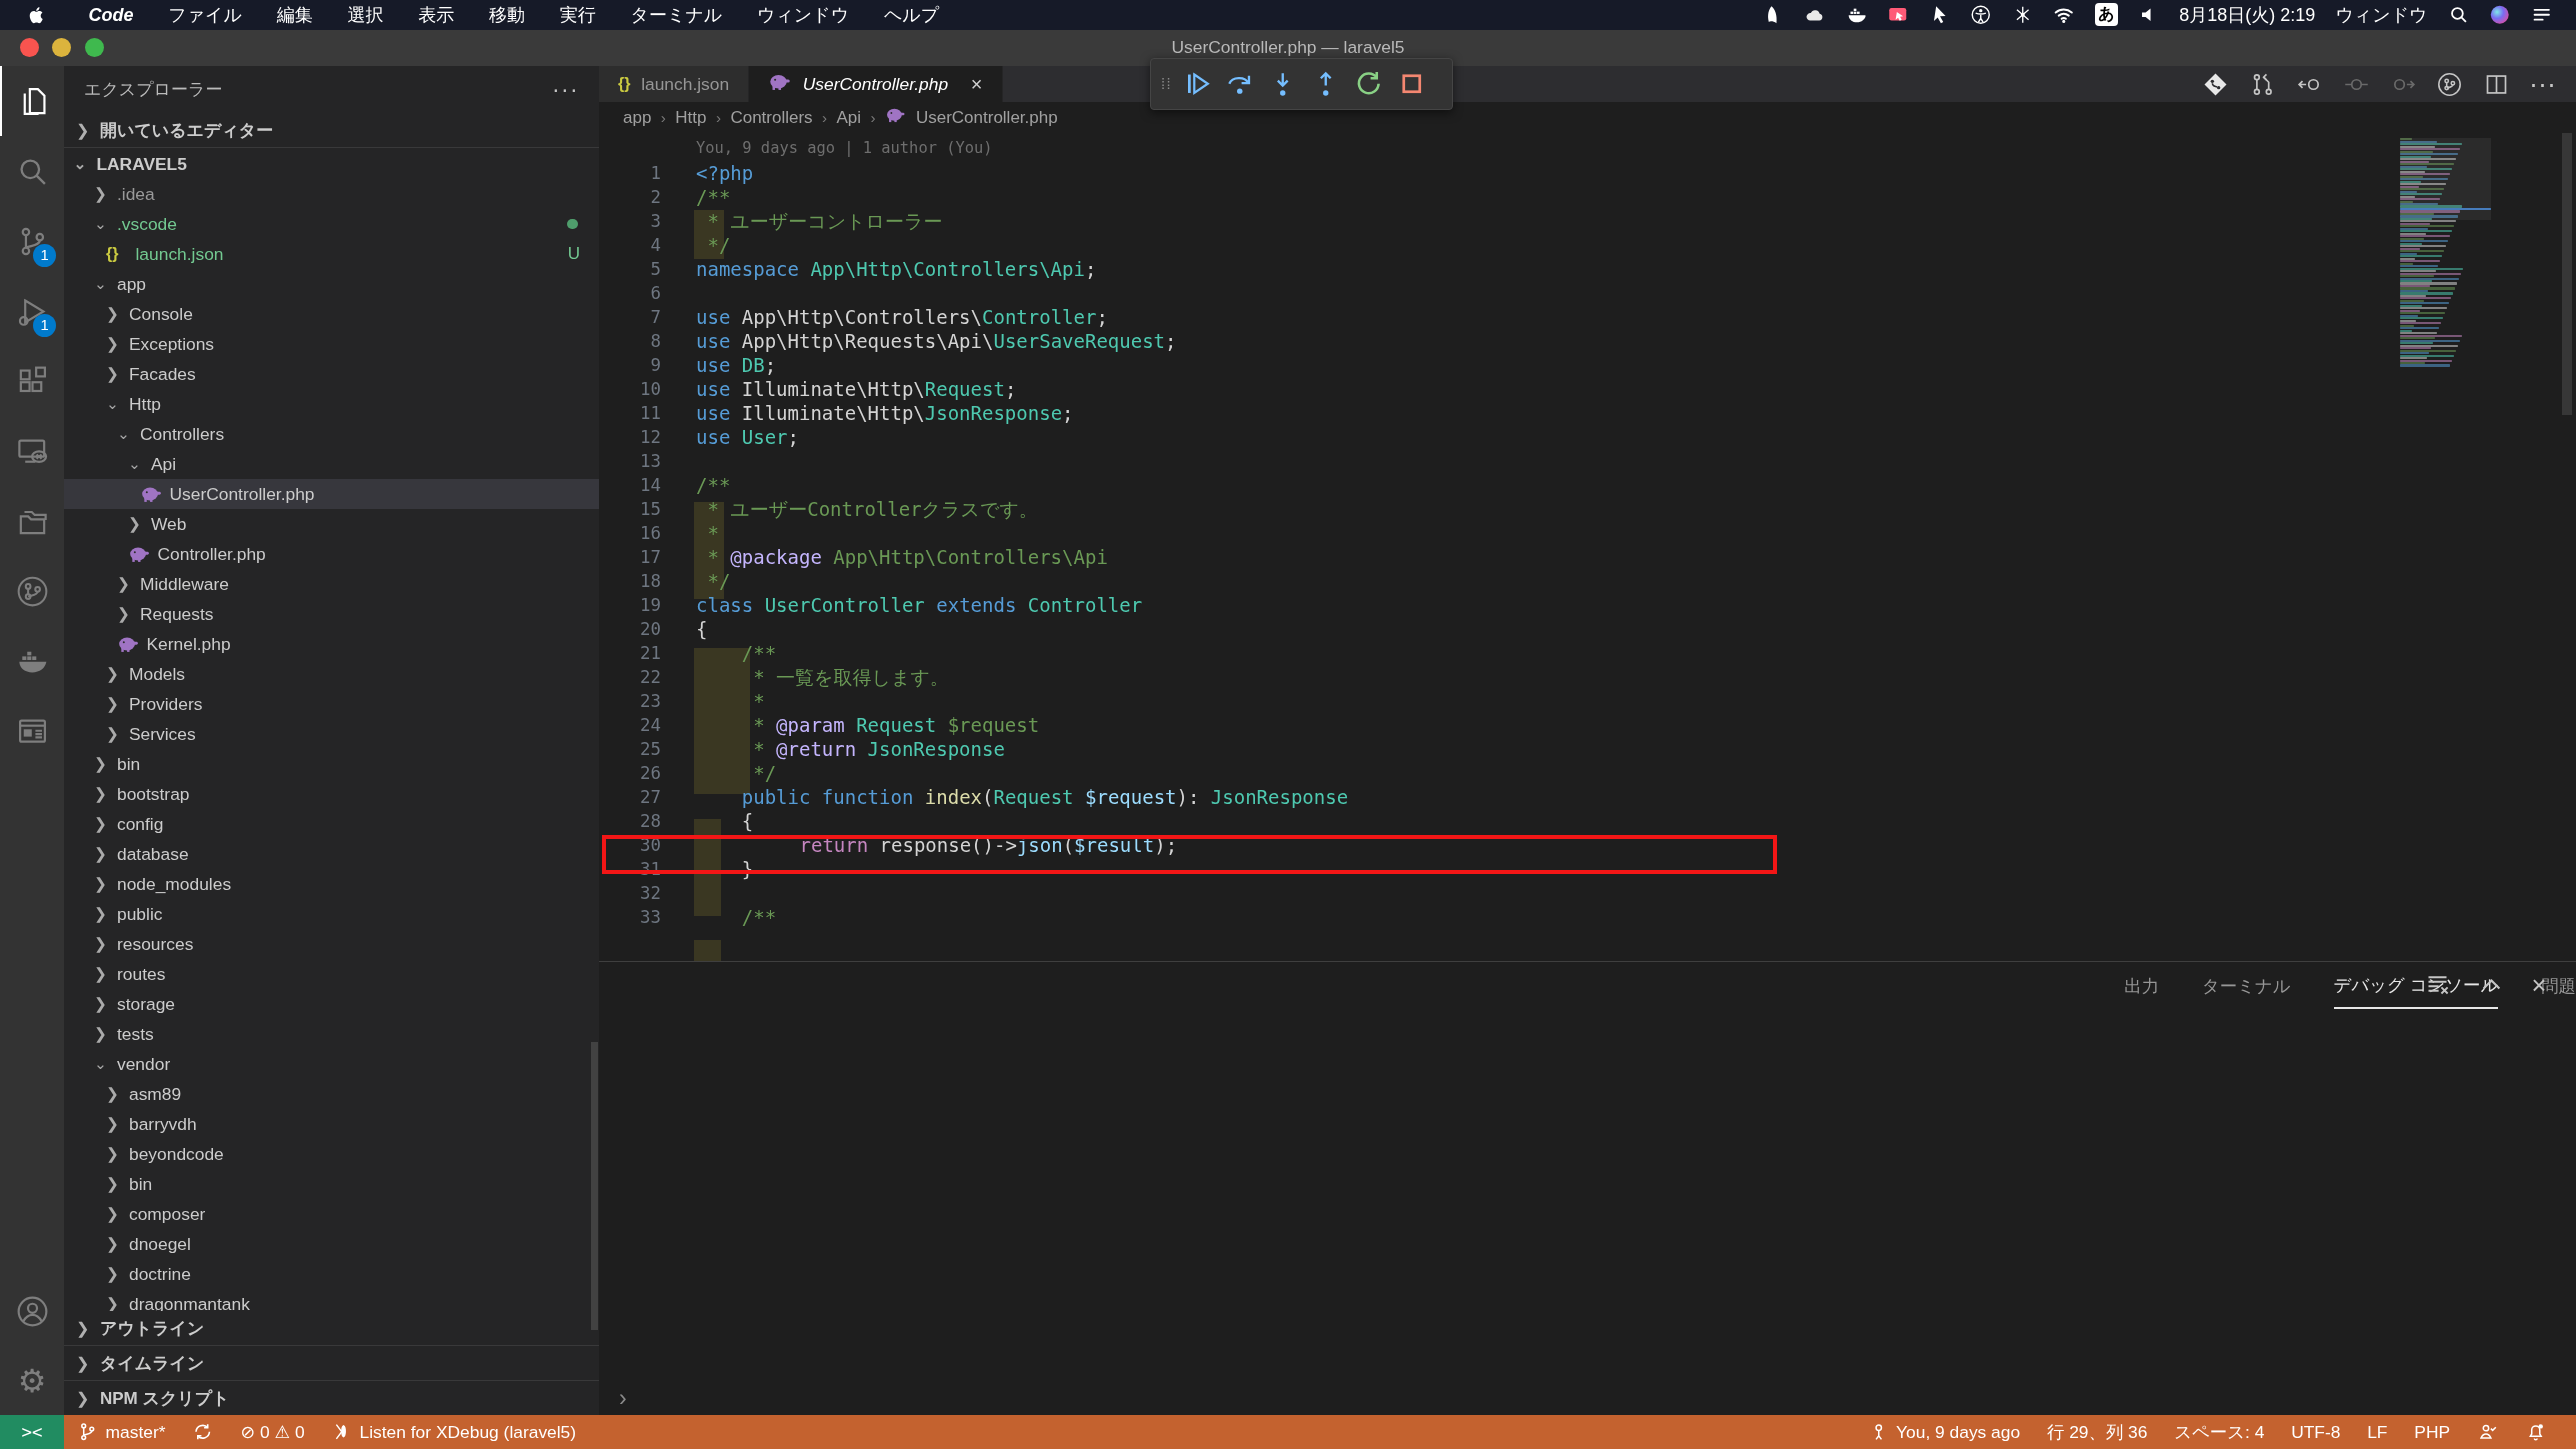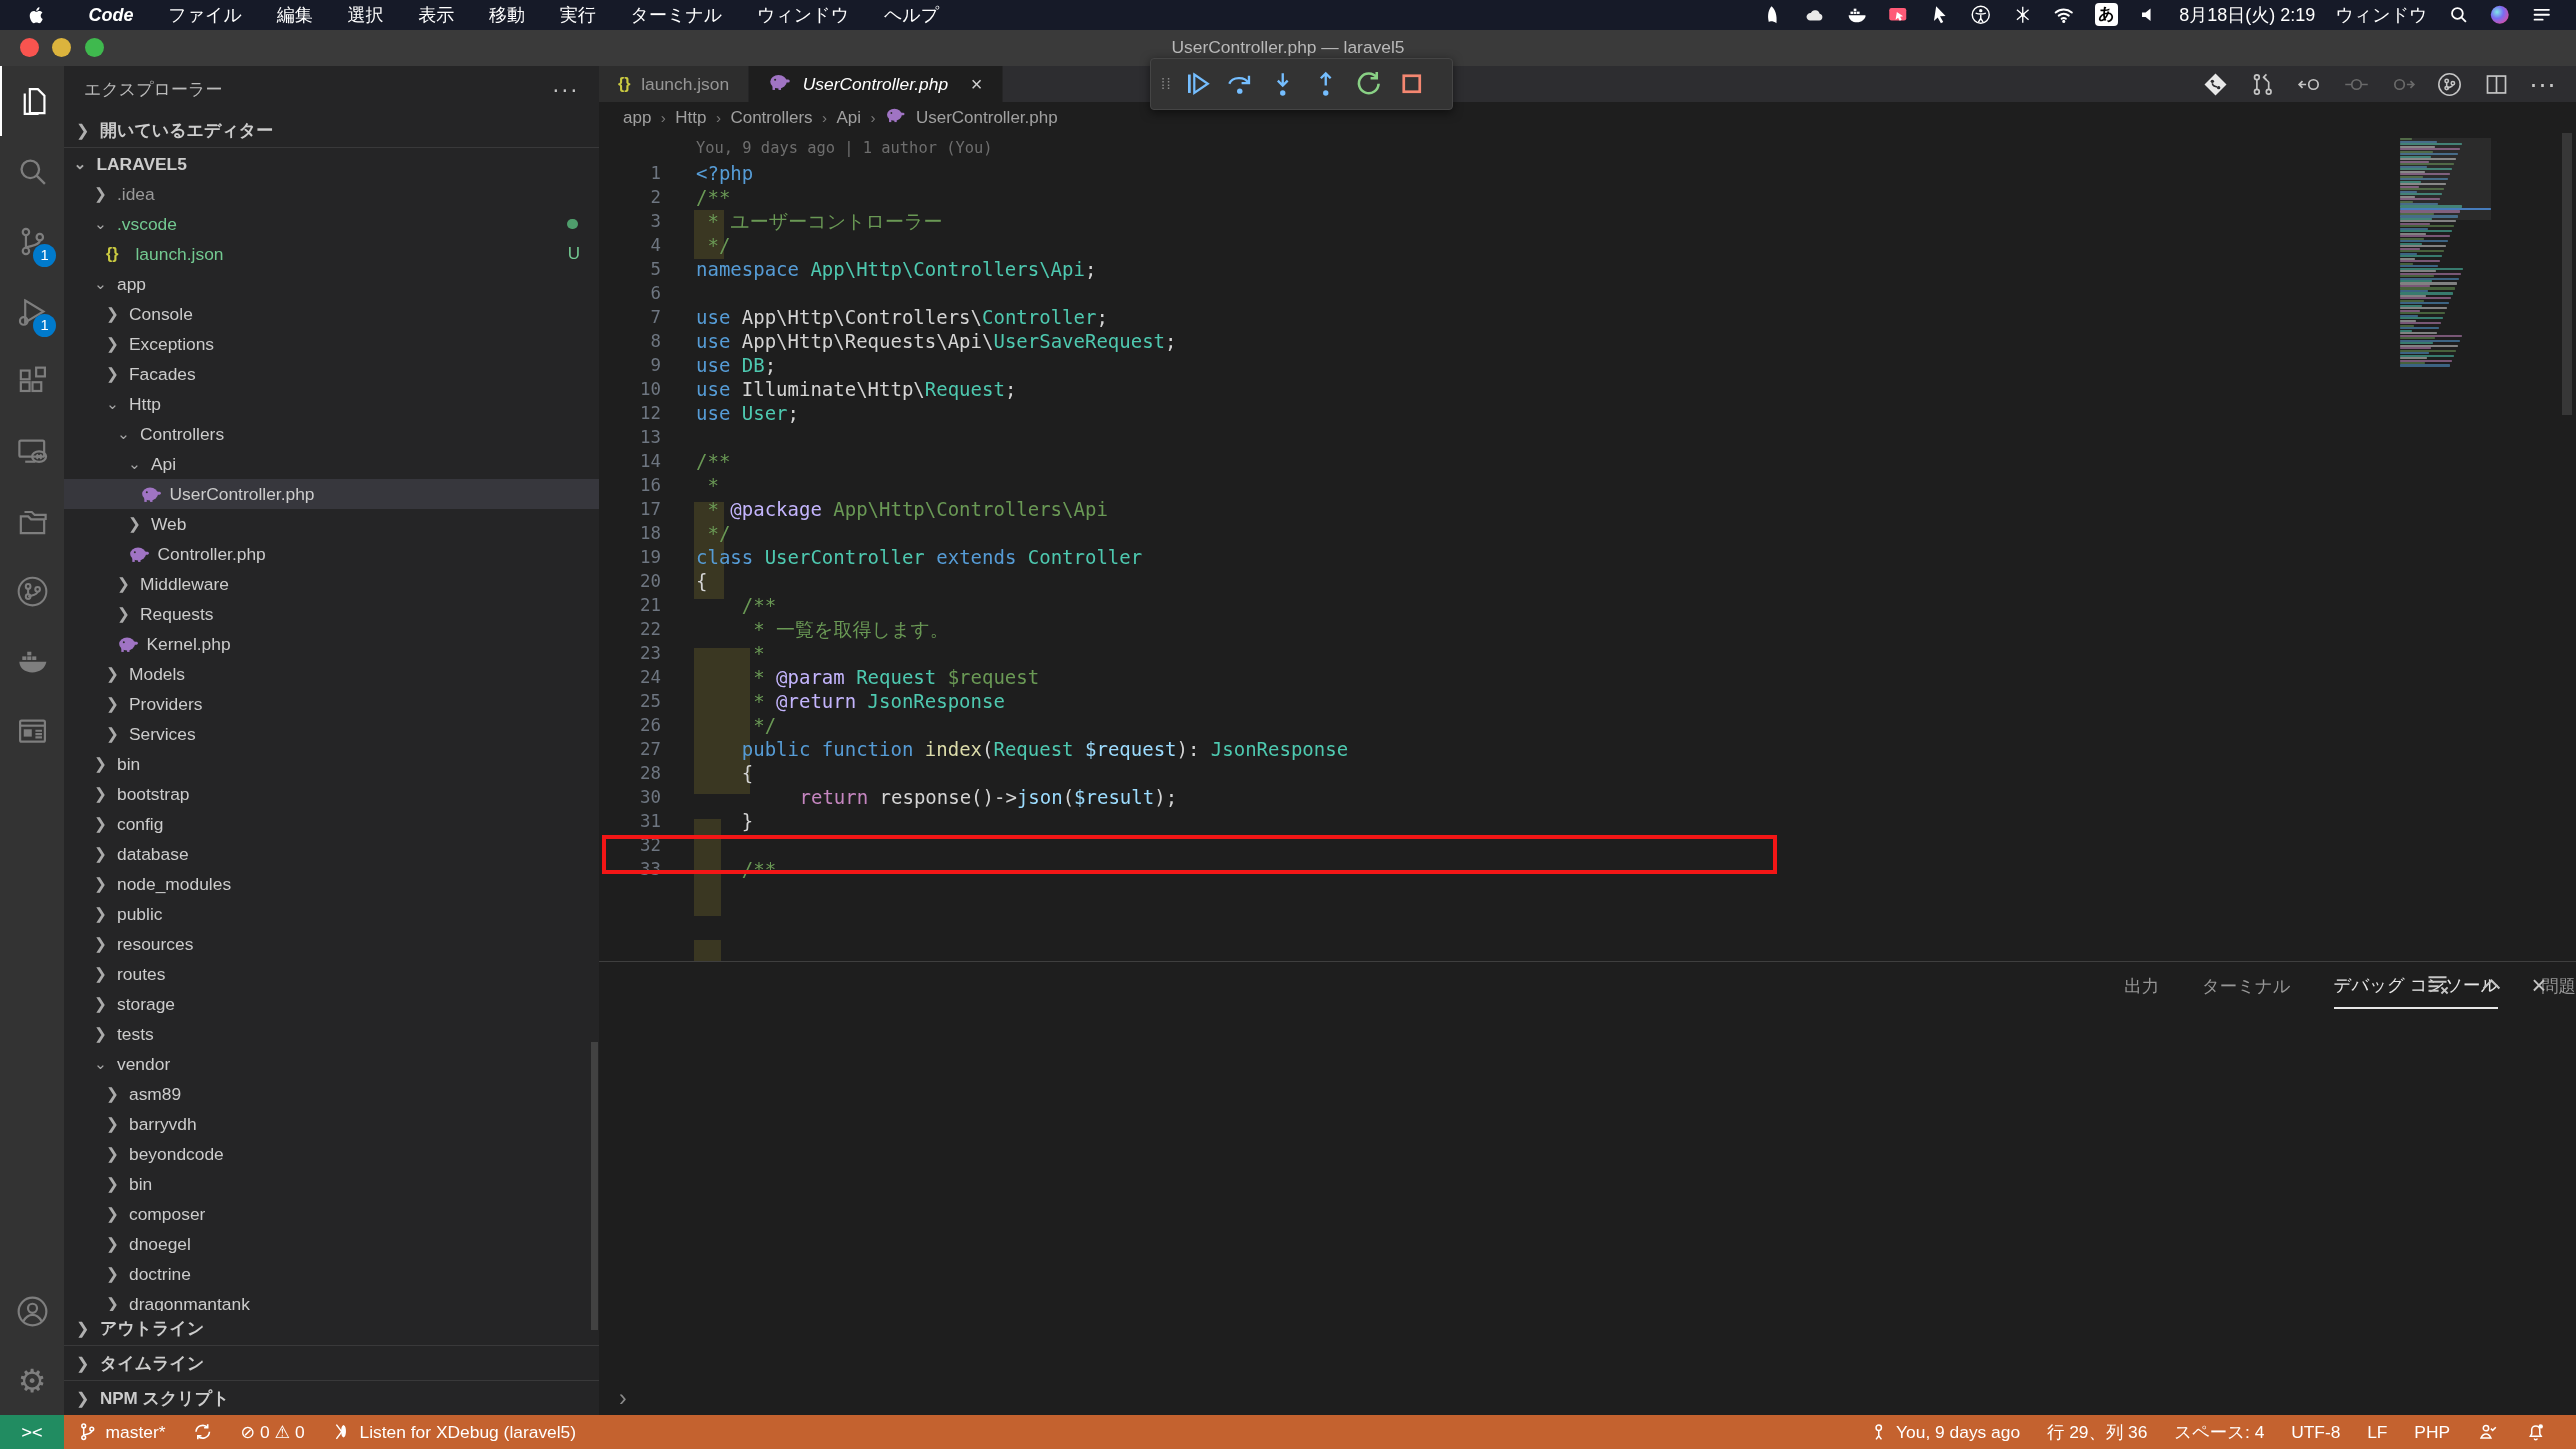--- a/index.html
+++ b/index.html
@@ -675,23 +675,25 @@
             <div class="line"><span class="num">1</span><span class="code"><span class="tok-k">&lt;?php</span></span></div>
             <div class="line"><span class="num">2</span><span class="code"><span class="tok-c">/**</span></span></div>
             <div class="line"><span class="num">3</span><span class="code"><span class="tok-c"> * ユーザーコントローラー</span></span></div>
             <div class="line"><span class="num">4</span><span class="code"><span class="tok-c"> */</span></span></div>
             <div class="line"><span class="num">5</span><span class="code"><span class="tok-k">namespace</span><span class="tok-p"> </span><span class="tok-t">App\Http\Controllers\Api</span><span class="tok-p">;</span></span></div>
             <div class="line"><span class="num">6</span><span class="code"></span></div>
             <div class="line"><span class="num">7</span><span class="code"><span class="tok-k">use</span><span class="tok-p"> App\Http\Controllers\</span><span class="tok-t">Controller</span><span class="tok-p">;</span></span></div>
             <div class="line"><span class="num">8</span><span class="code"><span class="tok-k">use</span><span class="tok-p"> App\Http\Requests\Api\</span><span class="tok-t">UserSaveRequest</span><span class="tok-p">;</span></span></div>
             <div class="line"><span class="num">9</span><span class="code"><span class="tok-k">use</span><span class="tok-p"> </span><span class="tok-t">DB</span><span class="tok-p">;</span></span></div>
             <div class="line"><span class="num">10</span><span class="code"><span class="tok-k">use</span><span class="tok-p"> Illuminate\Http\</span><span class="tok-t">Request</span><span class="tok-p">;</span></span></div>
+            <div class="line"><span class="num">11</span><span class="code"><span class="tok-k">use</span><span class="tok-p"> Illuminate\Http\</span><span class="tok-t">JsonResponse</span><span class="tok-p">;</span></span></div>
             <div class="line"><span class="num">12</span><span class="code"><span class="tok-k">use</span><span class="tok-p"> </span><span class="tok-t">User</span><span class="tok-p">;</span></span></div>
             <div class="line"><span class="num">13</span><span class="code"></span></div>
             <div class="line"><span class="num">14</span><span class="code"><span class="tok-c">/**</span></span></div>
+            <div class="line"><span class="num">15</span><span class="code"><span class="tok-c"> * ユーザーControllerクラスです。</span></span></div>
             <div class="line"><span class="num">16</span><span class="code"><span class="tok-c"> *</span></span></div>
             <div class="line"><span class="num">17</span><span class="code"><span class="tok-c"> * </span><span class="tok-d">@package</span><span class="tok-c"> App\Http\Controllers\Api</span></span></div>
             <div class="line"><span class="num">18</span><span class="code"><span class="tok-c"> */</span></span></div>
             <div class="line"><span class="num">19</span><span class="code"><span class="tok-k">class</span><span class="tok-p"> </span><span class="tok-t">UserController</span><span class="tok-k"> extends</span><span class="tok-p"> </span><span class="tok-t">Controller</span></span></div>
             <div class="line"><span class="num">20</span><span class="code"><span class="tok-p">{</span></span></div>
             <div class="line"><span class="num">21</span><span class="code"><span class="tok-c">    /**</span></span></div>
             <div class="line"><span class="num">22</span><span class="code"><span class="tok-c">     * 一覧を取得します。</span></span></div>
             <div class="line"><span class="num">23</span><span class="code"><span class="tok-c">     *</span></span></div>
             <div class="line"><span class="num">24</span><span class="code"><span class="tok-c">     * </span><span class="tok-d">@param</span><span class="tok-t"> Request</span><span class="tok-c"> $request</span></span></div>
             <div class="line"><span class="num">25</span><span class="code"><span class="tok-c">     * </span><span class="tok-d">@return</span><span class="tok-t"> JsonResponse</span></span></div>

